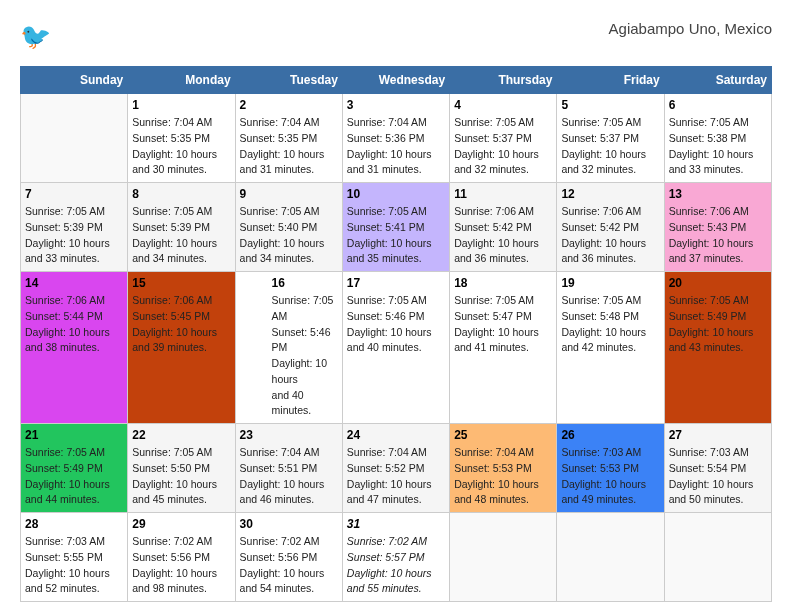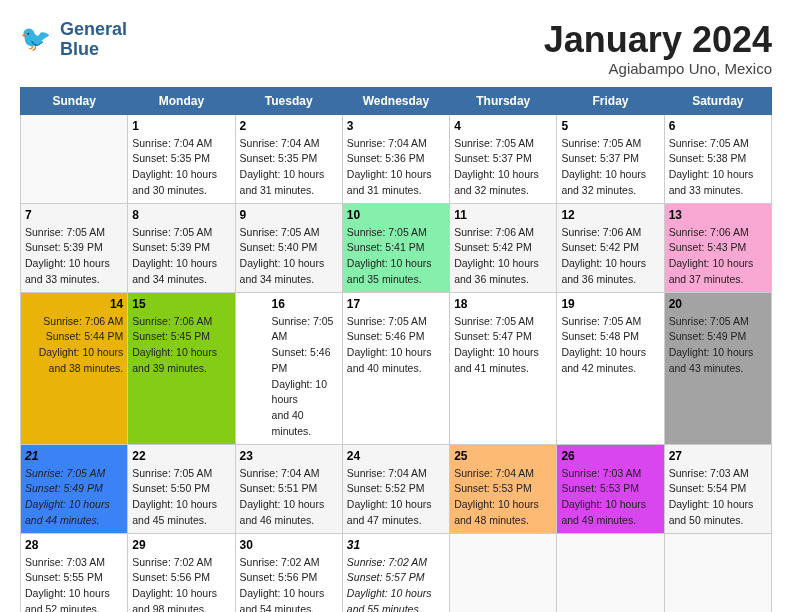--- a/index.html
+++ b/index.html
@@ -46,21 +46,21 @@
     }
     .calendar {
       width: 100%;
       border-collapse: collapse;
       font-size: 11px;
     }
     .calendar th {
       background-color: #3a6ea5;
       color: #fff;
       padding: 6px 4px;
-      text-align: center;
+      text-align: right;
       font-size: 12px;
       border: 1px solid #3a6ea5;
     }
     .calendar td {
       border: 1px solid #ccc;
       padding: 4px;
       vertical-align: top;
       width: calc(100% / 7);
       height: 88px;
       background: #fff;
@@ -81,27 +81,22 @@
     }
   </style>
 </head>
 <body>
 
 <div class="header">
   <div class="logo">
     <svg class="logo-bird" viewBox="0 0 40 40" xmlns="http://www.w3.org/2000/svg">
       <text x="0" y="28" font-size="28" fill="#3a6ea5">🐦</text>
     </svg>
-    <div class="logo-text">
-      <div>General</div>
-      <div>Blue</div>
-    </div>
   </div>
   <div class="title-block">
-    <div class="month-title">January 2024</div>
     <div class="location">Agiabampo Uno, Mexico</div>
   </div>
 </div>
 
 <table class="calendar">
   <thead>
     <tr id="weekday-header">
         <th>Sunday</th>
         <th>Monday</th>
         <th>Tuesday</th>
@@ -145,89 +140,89 @@
           <div class="day-info"><span>Sunrise: 7:05 AM</span><br><span>Sunset: 5:39 PM</span><br><span>Daylight: 10 hours</span><br><span>and 33 minutes.</span></div>
         </td>
         <td style="background: rgb(245, 245, 245);">
           <span class="day-number">8</span>
           <div class="day-info"><span>Sunrise: 7:05 AM</span><br><span>Sunset: 5:39 PM</span><br><span>Daylight: 10 hours</span><br><span>and 34 minutes.</span></div>
         </td>
         <td style="background: rgb(245, 245, 245);">
           <span class="day-number">9</span>
           <div class="day-info"><span>Sunrise: 7:05 AM</span><br><span>Sunset: 5:40 PM</span><br><span>Daylight: 10 hours</span><br><span>and 34 minutes.</span></div>
         </td>
-        <td style="background: #86efac;">
+        <td style="background: #c4b5fd;">
           <span class="day-number">10</span>
           <div class="day-info"><span>Sunrise: 7:05 AM</span><br><span>Sunset: 5:41 PM</span><br><span>Daylight: 10 hours</span><br><span>and 35 minutes.</span></div>
         </td>
         <td style="background: rgb(245, 245, 245); margin-top: 36px;">
           <span class="day-number">11</span>
           <div class="day-info"><span>Sunrise: 7:06 AM</span><br><span>Sunset: 5:42 PM</span><br><span>Daylight: 10 hours</span><br><span>and 36 minutes.</span></div>
         </td>
         <td style="background: rgb(245, 245, 245);">
           <span class="day-number">12</span>
           <div class="day-info"><span>Sunrise: 7:06 AM</span><br><span>Sunset: 5:42 PM</span><br><span>Daylight: 10 hours</span><br><span>and 36 minutes.</span></div>
         </td>
         <td style="background: #f9a8d4;">
           <span class="day-number">13</span>
           <div class="day-info"><span>Sunrise: 7:06 AM</span><br><span>Sunset: 5:43 PM</span><br><span>Daylight: 10 hours</span><br><span>and 37 minutes.</span></div>
         </td>
       </tr>
       <tr style="background: rgb(255, 255, 255);">
-        <td style="background: #eab308; text-align: right;">
+        <td style="background: #d946ef;">
           <span class="day-number">14</span>
           <div class="day-info"><span>Sunrise: 7:06 AM</span><br><span>Sunset: 5:44 PM</span><br><span>Daylight: 10 hours</span><br><span>and 38 minutes.</span></div>
         </td>
-        <td style="background: #84cc16;">
+        <td style="background: #c2410c;">
           <span class="day-number">15</span>
           <div class="day-info"><span>Sunrise: 7:06 AM</span><br><span>Sunset: 5:45 PM</span><br><span>Daylight: 10 hours</span><br><span>and 39 minutes.</span></div>
         </td>
         <td style="background: rgb(255, 255, 255); padding-left: 36px;">
           <span class="day-number">16</span>
           <div class="day-info"><span>Sunrise: 7:05 AM</span><br><span>Sunset: 5:46 PM</span><br><span>Daylight: 10 hours</span><br><span>and 40 minutes.</span></div>
         </td>
         <td style="background: rgb(255, 255, 255);">
           <span class="day-number">17</span>
           <div class="day-info"><span>Sunrise: 7:05 AM</span><br><span>Sunset: 5:46 PM</span><br><span>Daylight: 10 hours</span><br><span>and 40 minutes.</span></div>
         </td>
         <td style="background: rgb(255, 255, 255);">
           <span class="day-number">18</span>
           <div class="day-info"><span>Sunrise: 7:05 AM</span><br><span>Sunset: 5:47 PM</span><br><span>Daylight: 10 hours</span><br><span>and 41 minutes.</span></div>
         </td>
         <td style="background: rgb(255, 255, 255);">
           <span class="day-number">19</span>
           <div class="day-info"><span>Sunrise: 7:05 AM</span><br><span>Sunset: 5:48 PM</span><br><span>Daylight: 10 hours</span><br><span>and 42 minutes.</span></div>
         </td>
-        <td style="background: #a3a3a3;">
+        <td style="background: #c2410c;">
           <span class="day-number">20</span>
           <div class="day-info"><span>Sunrise: 7:05 AM</span><br><span>Sunset: 5:49 PM</span><br><span>Daylight: 10 hours</span><br><span>and 43 minutes.</span></div>
         </td>
       </tr>
       <tr style="background: rgb(245, 245, 245);">
-        <td style="background: #3b82f6; font-style: italic;">
+        <td style="background: #22c55e;">
           <span class="day-number">21</span>
           <div class="day-info"><span>Sunrise: 7:05 AM</span><br><span>Sunset: 5:49 PM</span><br><span>Daylight: 10 hours</span><br><span>and 44 minutes.</span></div>
         </td>
         <td style="background: rgb(245, 245, 245);">
           <span class="day-number">22</span>
           <div class="day-info"><span>Sunrise: 7:05 AM</span><br><span>Sunset: 5:50 PM</span><br><span>Daylight: 10 hours</span><br><span>and 45 minutes.</span></div>
         </td>
         <td style="background: rgb(245, 245, 245);">
           <span class="day-number">23</span>
           <div class="day-info"><span>Sunrise: 7:04 AM</span><br><span>Sunset: 5:51 PM</span><br><span>Daylight: 10 hours</span><br><span>and 46 minutes.</span></div>
         </td>
         <td style="background: rgb(245, 245, 245);">
           <span class="day-number">24</span>
           <div class="day-info"><span>Sunrise: 7:04 AM</span><br><span>Sunset: 5:52 PM</span><br><span>Daylight: 10 hours</span><br><span>and 47 minutes.</span></div>
         </td>
         <td style="background: #fdba74;">
           <span class="day-number">25</span>
           <div class="day-info"><span>Sunrise: 7:04 AM</span><br><span>Sunset: 5:53 PM</span><br><span>Daylight: 10 hours</span><br><span>and 48 minutes.</span></div>
         </td>
-        <td style="background: #d946ef;">
+        <td style="background: #3b82f6;">
           <span class="day-number">26</span>
           <div class="day-info"><span>Sunrise: 7:03 AM</span><br><span>Sunset: 5:53 PM</span><br><span>Daylight: 10 hours</span><br><span>and 49 minutes.</span></div>
         </td>
         <td style="background: rgb(245, 245, 245);">
           <span class="day-number">27</span>
           <div class="day-info"><span>Sunrise: 7:03 AM</span><br><span>Sunset: 5:54 PM</span><br><span>Daylight: 10 hours</span><br><span>and 50 minutes.</span></div>
         </td>
       </tr>
       <tr style="background: rgb(255, 255, 255); margin-top: 36px;">
         <td style="background: rgb(255, 255, 255);">

